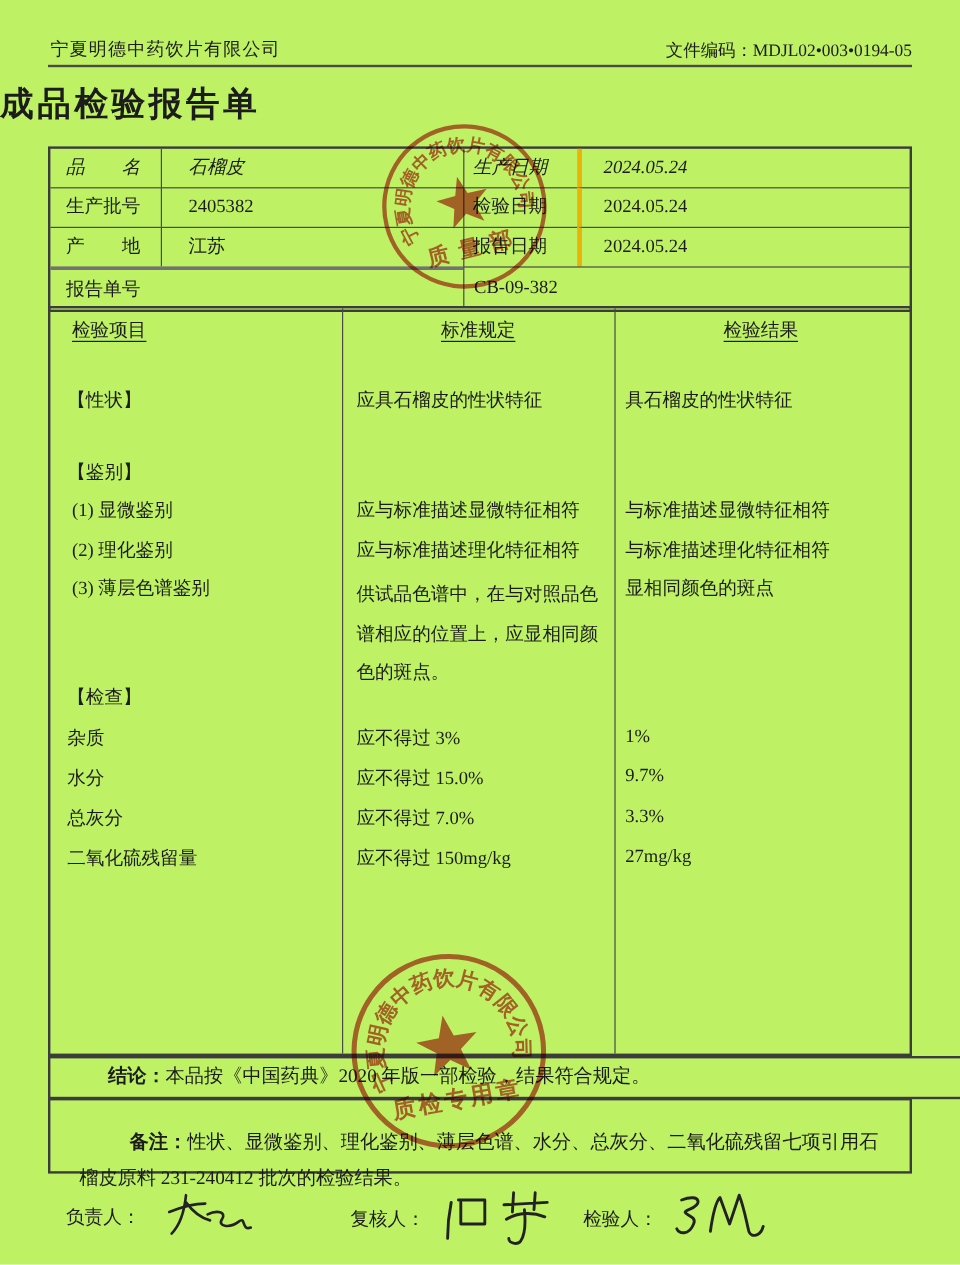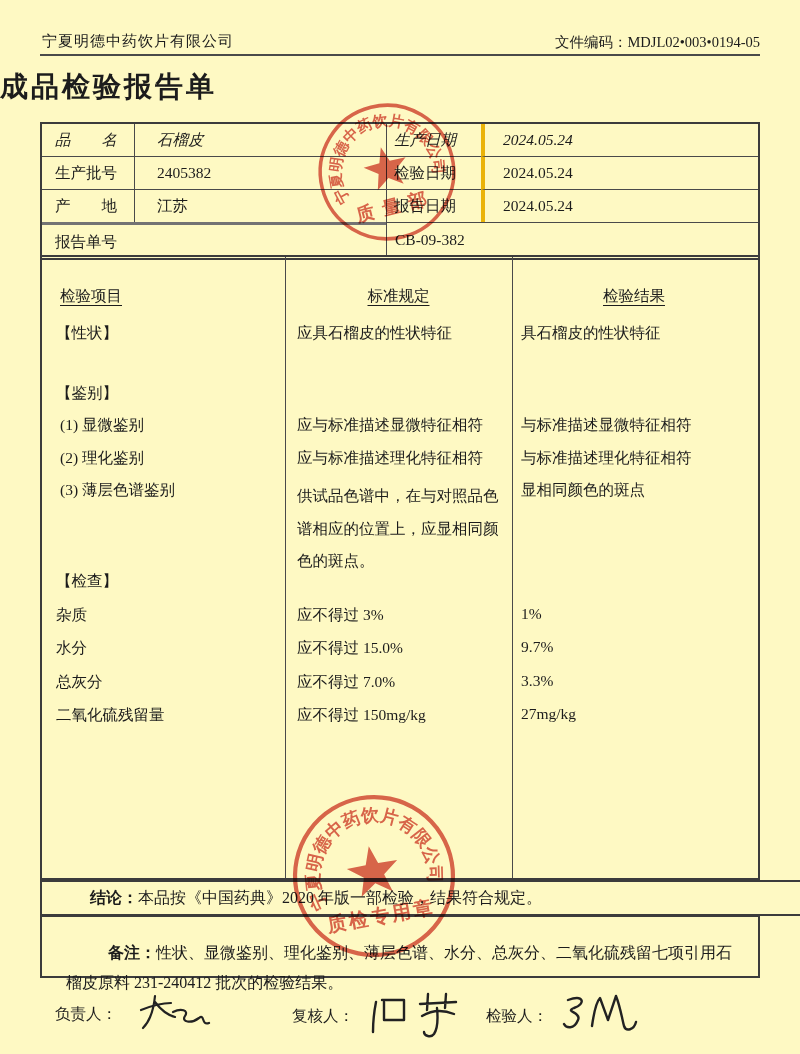--- a/index.html
+++ b/index.html
@@ -1,17 +1,17 @@
 <!DOCTYPE html>
 <html><head>
 <meta charset="utf-8">
 <style>
   html,body{margin:0;padding:0;background:#ffffff;}
   .page{
-    position:relative;width:800px;height:1054px;background:#fef9c3;
+    position:relative;width:800px;height:1054px;background:#bef264;
     font-family:"Liberation Serif","DejaVu Serif",serif;color:#1c1c1c;
     overflow:hidden;
   }
   .abs{position:absolute;}
   
   .hdr-company{left:42px;top:32px;font-size:15px;letter-spacing:1px;}
   .hdr-code{right:40px;top:33px;font-size:14.5px;}
   .hdr-rule{left:40px;top:54px;width:720px;height:0;border-top:2.5px solid #4a4a4a;}
   .doc-title{left:0;top:68px;width:100%;text-align:left;font-size:28px;font-weight:bold;letter-spacing:3px;}
   
@@ -22,21 +22,21 @@
   .info-table .lbl{padding-left:13px;}
   .info-table .val{border-left:1px solid #4a4a4a;padding-left:22px;}
   .info-table .lbl2{border-left:1px solid #4a4a4a;padding-left:7px;}
   .info-table .val2{border-left:4px solid #eab308;padding-left:18px;}
   .info-table .rep-lbl{grid-column:1 / span 2;height:33px;line-height:33px;padding-left:13px;border-top:3px solid #737373;}
   .info-table .rep-val{grid-column:3 / span 2;height:33px;line-height:33px;padding-left:8px;border-top:1px solid #4a4a4a;border-left:1px solid #4a4a4a;}
   
   .insp{left:40px;top:255px;width:716px;height:621px;border:2px solid #3c3c3c;font-size:15.5px;}
   .insp .vline{position:absolute;top:0;bottom:0;width:1px;background:#4a4a4a;}
   .insp .ln{position:absolute;white-space:nowrap;}
-  .insp .hd{text-decoration:underline;text-underline-offset:4px;margin-top:21px;}
+  .insp .hd{text-decoration:underline;text-underline-offset:4px;}
   .insp .wrap{white-space:normal;width:212px;line-height:32.5px;}
   
   .concl{left:40px;top:880px;width:716px;height:32px;border:2px solid #3c3c3c;line-height:32px;font-size:16px;padding-left:48px;box-sizing:content-box;}
   .remark{left:40px;top:915px;width:698px;height:54px;border:2px solid #3c3c3c;font-size:16px;padding:5px 10px 0 8px;}
   .remark p{margin:16px;text-indent:42px;line-height:30px;}
   .bold{font-weight:bold;}
   
   .sig-group{position:absolute;top:990px;display:flex;align-items:center;font-size:15.5px;}
   .sig-group svg{margin-left:10px;}
   

